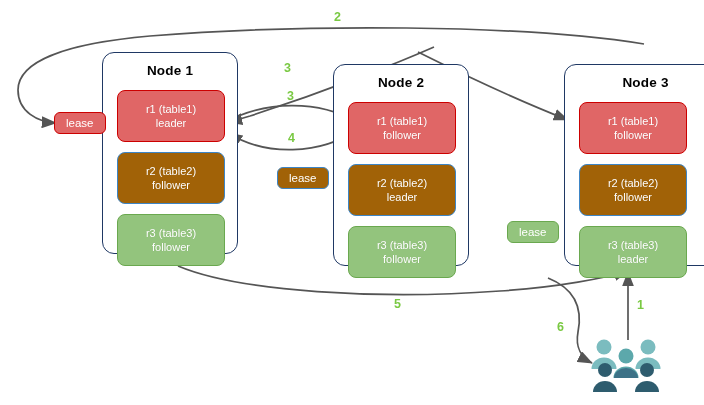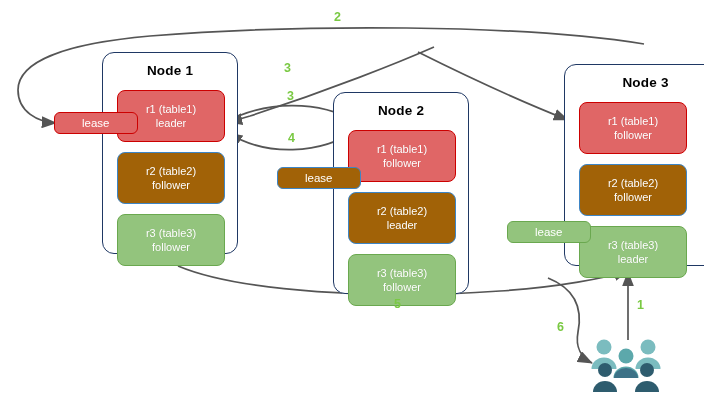--- a/index.html
+++ b/index.html
@@ -71,21 +71,21 @@
 
   .c-red   { background: #e06666; border-color: #cc0000; }
   .c-blue  { background: #a16207; border-color: #3d85c6; }
   .c-green { background: #93c47d; border-color: #6aa84f; }
 
   
   .lease {
     position: absolute;
     box-sizing: border-box;
     height: 22px;
-    padding: 0 27px;
+    padding: 0 11px;
     border-radius: 6px;
     border-width: 1.6px;
     border-style: solid;
     color: #ffffff;
     font-size: 11.5px;
     display: flex;
     align-items: center;
     justify-content: center;
     z-index: 4;
   }
@@ -149,21 +149,21 @@
     <div class="range r2 c-blue">
       <span>r2 (table2)</span>
       <span>follower</span>
     </div>
     <div class="range r3 c-green">
       <span>r3 (table3)</span>
       <span>follower</span>
     </div>
   </div>
 
-  <div class="node" style="left:333px; top:64px; width:136px; height:202px;margin-top:28px;">
+  <div class="node" style="left:333px; top:64px; width:136px; height:202px;">
     <div class="node-title">Node 2</div>
 
     <div class="range r1 c-red">
       <span>r1 (table1)</span>
       <span>follower</span>
     </div>
     <div class="range r2 c-blue">
       <span>r2 (table2)</span>
       <span>leader</span>
     </div>

